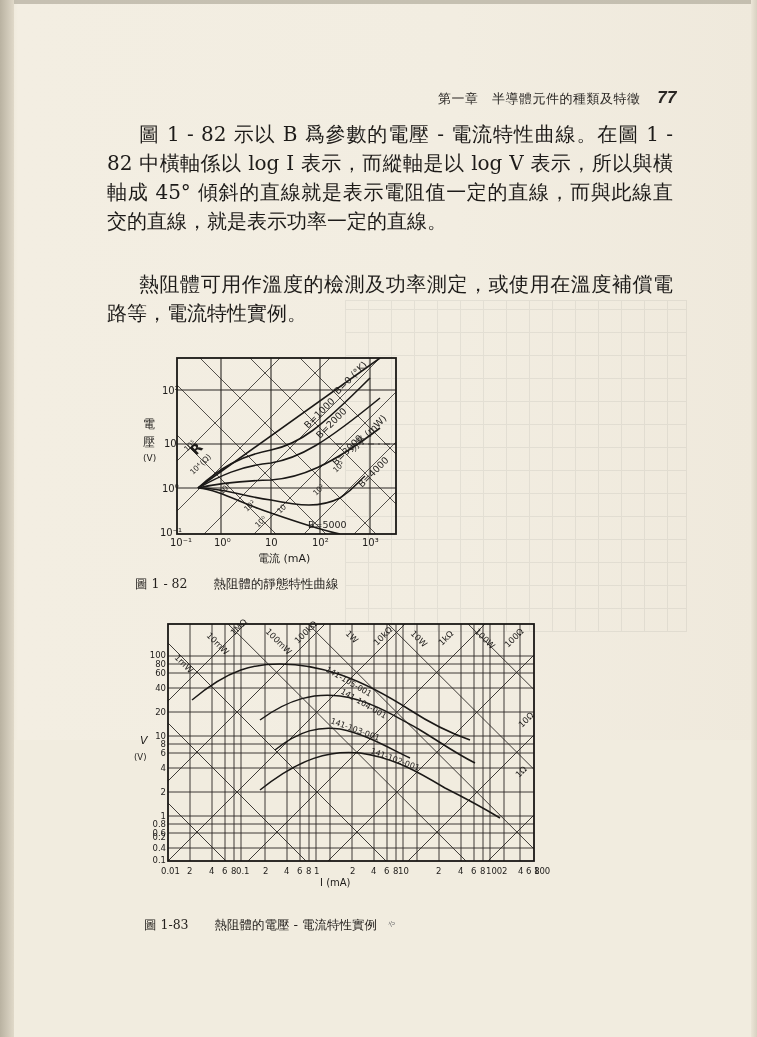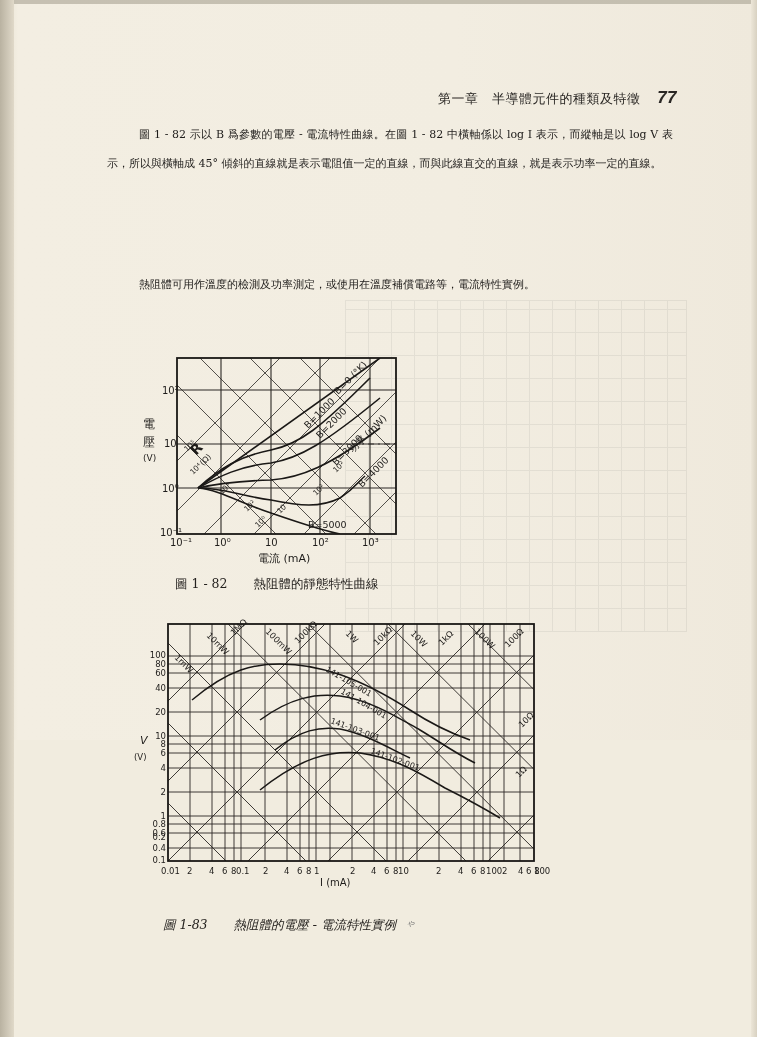--- a/index.html
+++ b/index.html
@@ -4,28 +4,28 @@
 <style>
   html,body{margin:0;padding:0;}
   body{width:757px;height:1037px;overflow:hidden;background:#f1ecdf;position:relative;font-family:"DejaVu Serif",serif;color:#1e1c1a;}
   .page{position:absolute;left:0;top:0;width:757px;height:740px;background:linear-gradient(90deg,#d9d3c4 0px,#ebe5d6 8px,#f3eee2 18px,#f2ede1 60%,#efe9dc 100%);}
   .spine{position:absolute;left:0;top:0;width:14px;height:1037px;background:linear-gradient(90deg,#b9b2a1,#e0d9c9);}
   .topedge{position:absolute;left:14px;top:0;width:743px;height:4px;background:#a09a8a;opacity:.55;}
   .rightedge{position:absolute;right:0;top:0;width:6px;height:1037px;background:linear-gradient(90deg,#ece6d8,#d8d1c1);}
   .ghost{position:absolute;left:345px;top:300px;width:340px;height:330px;opacity:.07;border:1px solid #333;background:repeating-linear-gradient(0deg,transparent 0 22px,#333 22px 23px),repeating-linear-gradient(90deg,transparent 0 22px,#333 22px 23px);}
   .header{position:absolute;left:438px;top:88px;font-family:"DejaVu Sans",sans-serif;font-size:13px;color:#2a2724;letter-spacing:.5px;}
   .header .pg{font-family:"Liberation Sans",sans-serif;font-weight:bold;font-style:italic;font-size:17px;margin-left:12px;}
-  .para{position:absolute;left:107px;width:566px;font-family:"DejaVu Serif",serif;font-size:11px;line-height:29px;text-align:justify;color:#1d1b19;}
+  .para{position:absolute;left:107px;width:566px;font-family:"DejaVu Serif",serif;font-size:20px;line-height:29px;text-align:justify;color:#1d1b19;}
   .para p{margin:0;text-indent:32px;}
   #p1{top:120px;}
   #p2{top:270px;}
-  .caption{position:absolute;font-family:"DejaVu Sans",sans-serif;font-size:12.5px;color:#24211e;margin-left:40px;}
+  .caption{position:absolute;font-family:"DejaVu Sans",sans-serif;font-size:12.5px;color:#24211e;}
   .caption .num{font-family:"DejaVu Serif",serif;margin-right:22px;}
   #cap1{left:135px;top:576px;}
-  #cap2{left:123px;top:917px;font-style:italic;}
+  #cap2{left:144px;top:917px;}
   .mark{font-size:9px;color:#777;margin-left:6px;vertical-align:top;}
   svg text{font-family:"DejaVu Sans",sans-serif;fill:#1e1c1a;}
   .chart{position:absolute;}
 </style>
 </head>
 <body>
 
 <div class="page">
   <div class="spine"></div>
   <div class="topedge"></div>

